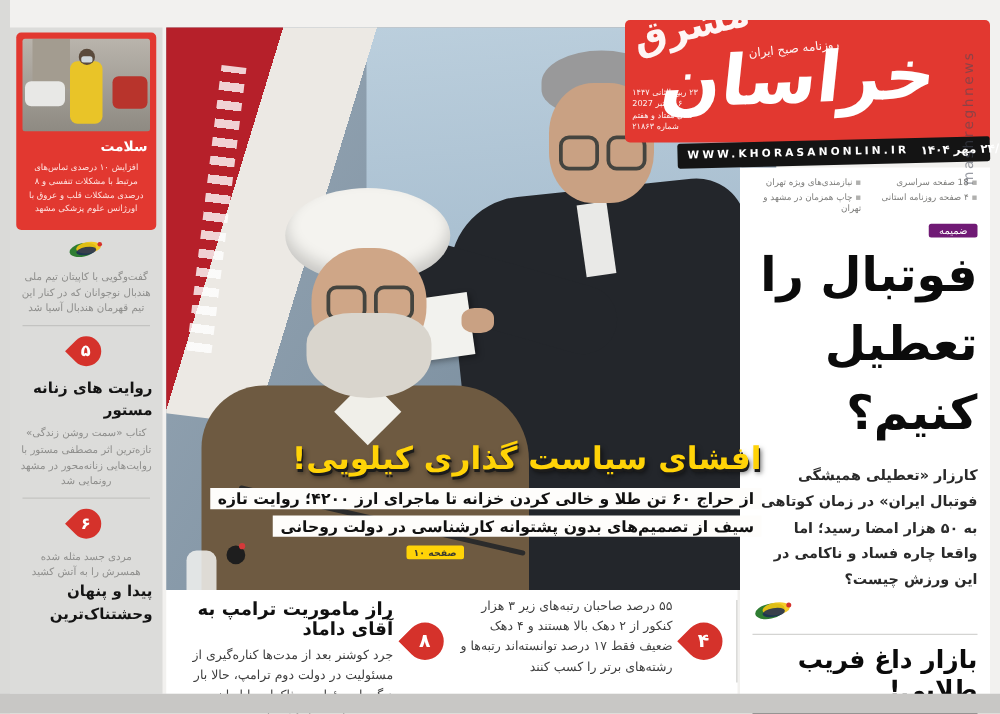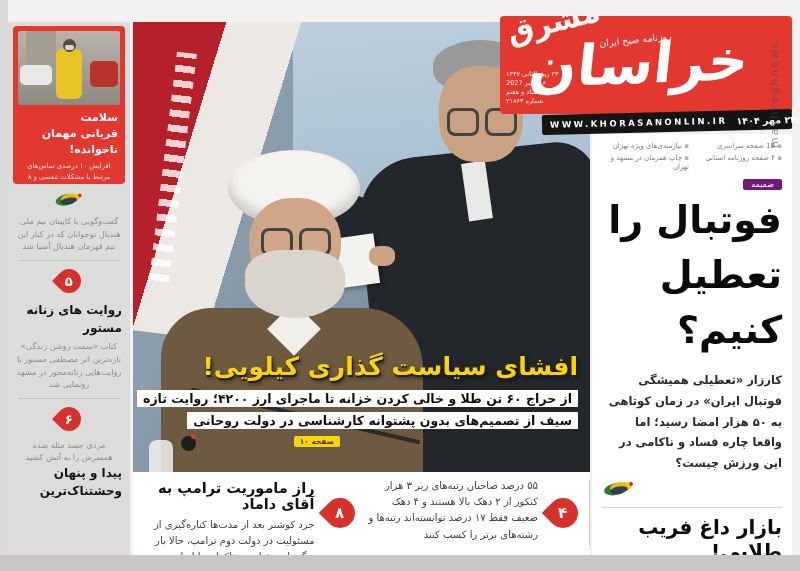--- a/index.html
+++ b/index.html
@@ -24,21 +24,21 @@
   .url-text{flex:1;color:#fff;font-size:8.5px;font-weight:bold;letter-spacing:2.5px;
             padding-left:8px;white-space:nowrap;}
   .urlbar-swoosh{width:30px;height:9px;border-bottom:3px solid #fff;border-radius:50%;
                  transform:rotate(-18deg);margin-right:2px;}
   .date-text{color:#fff;font-size:9.5px;font-weight:bold;padding:0 7px;white-space:nowrap;}
   .watermark-vert{left:768px;top:18px;height:130px;writing-mode:vertical-rl;
                   transform:rotate(180deg);font-size:11px;letter-spacing:2px;
                   color:rgba(70,75,90,.55);z-index:9;direction:ltr;}
   
   .photo{left:133px;top:22px;width:457px;height:450px;overflow:hidden;
-         background:linear-gradient(120deg,#97a7b5 0%,#8093a3 55%,#697a8c 100%);}
+         background:linear-gradient(120deg,#97a7b5 0%,#8093a3 55%,#697a8c 100%);padding-left:31px;}
   .screen{left:160px;top:0;width:300px;height:250px;
           background:linear-gradient(#c3d7e5,#a8c0d3);opacity:.85;}
   .flag{left:-35px;top:-25px;width:200px;height:340px;transform:rotate(7deg);
         background:linear-gradient(100deg,#b6202a 0 44%,#ece9e4 44% 72%,rgba(0,0,0,0) 72%);}
   .flag-ornament{left:30px;top:30px;width:20px;height:230px;transform:rotate(7deg);
         background:repeating-linear-gradient(0deg,rgba(255,255,255,.8) 0 7px,rgba(0,0,0,0) 7px 15px);}
   .of-hair{left:300px;top:18px;width:96px;height:52px;background:#99999a;border-radius:50% 50% 40% 40%;}
   .of-face{left:306px;top:44px;width:84px;height:96px;background:#c9a183;border-radius:42%;}
   .of-ring{width:26px;height:22px;border:3px solid #44443f;border-radius:8px;display:inline-block;}
   .of-glasses{left:314px;top:86px;width:70px;display:flex;gap:6px;}
@@ -241,21 +241,20 @@
       <div class="street">
         <div class="bldg"></div>
         <div class="car-w"></div>
         <div class="car-r"></div>
         <div class="person"></div>
         <div class="head"></div>
         <div class="mask"></div>
       </div>
       <div class="health-h">
         <div>سلامت</div>
-        <div>قربانی مهمان ناخوانده!</div>
       </div>
       <div class="health-t">افزایش ۱۰ درصدی تماس‌های مرتبط با مشکلات تنفسی و ۸ درصدی مشکلات قلب و عروق با اورژانس علوم پزشکی مشهد</div>
     </div>
 
     <div style="text-align:center;margin-top:6px;">
       <svg width="32" height="18" viewBox="0 0 34 20">
         <ellipse cx="14" cy="11" rx="12" ry="6" fill="#2f7d32" transform="rotate(-12 14 11)"></ellipse>
         <ellipse cx="19" cy="9" rx="11" ry="5" fill="#f3c512" transform="rotate(-8 19 9)" opacity="0.9"></ellipse>
         <ellipse cx="17" cy="12" rx="9" ry="3.5" fill="#1b2a55" transform="rotate(-10 17 12)" opacity="0.85"></ellipse>
         <circle cx="29" cy="6" r="2" fill="#d5322b"></circle>

